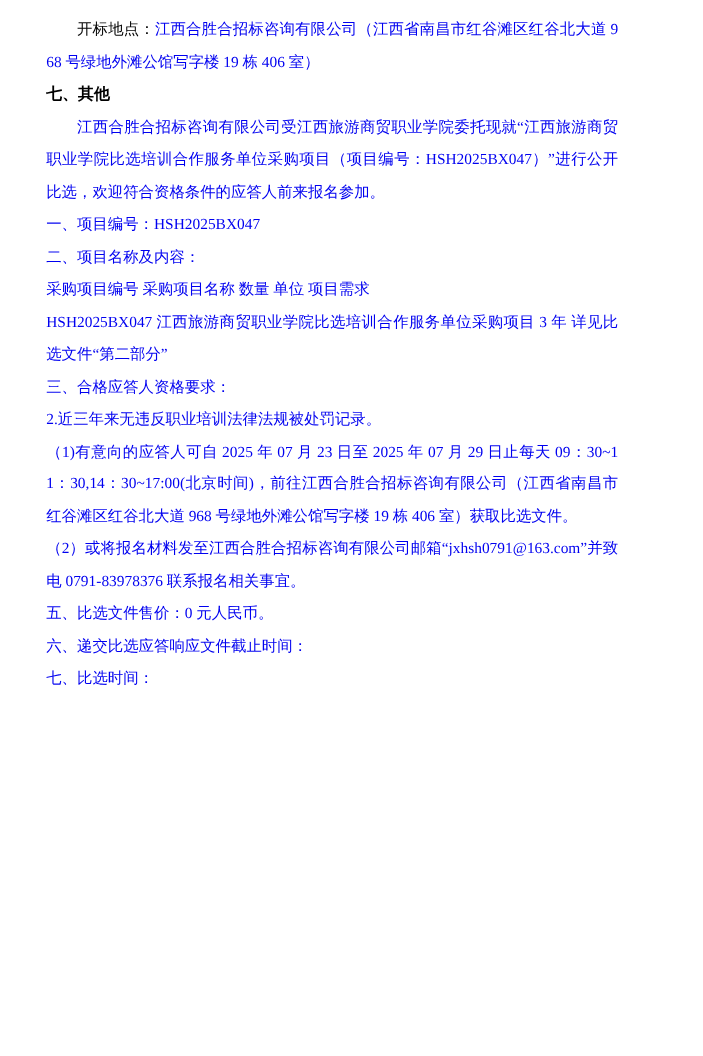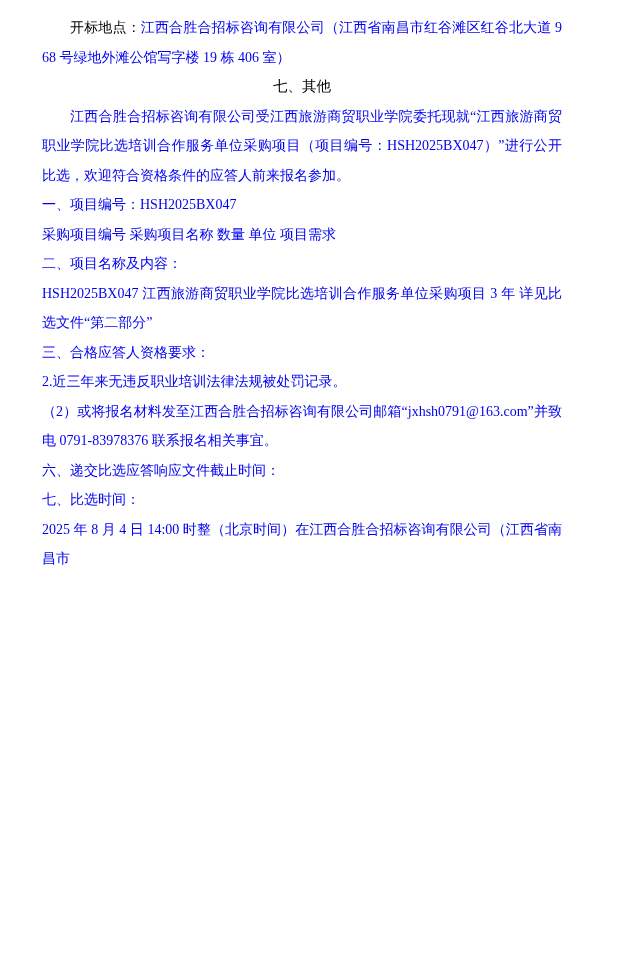--- a/index.html
+++ b/index.html
@@ -24,39 +24,40 @@
     padding: 0;
     line-height: 29.5px;
     text-align: justify;
     word-break: break-all;
     overflow-wrap: break-word;
   }
   .doc-body p.para.indent {
     text-indent: 2em;
   }
   .doc-body p.para.heading {
-    font-weight: normal;
-    text-align: center;
+    font-weight: bold;
+    text-align: left;
     font-size: 14.5px;
   }
   .run-black { color: var(--ink-black, #000000); }
   .run-blue  { color: var(--ink-blue, #0000f0); }
 </style>
 </head>
 <body>
 
 <div class="page">
   <div class="doc-body" id="doc-body">
       <p class="para indent"><span class="run-black">开标地点：</span><span class="run-blue">江西合胜合招标咨询有限公司（江西省南昌市红谷滩区红谷北大道 968 号绿地外滩公馆写字楼 19 栋 406 室）</span></p>
       <p class="para heading"><span class="run-black">七、其他</span></p>
       <p class="para indent"><span class="run-blue">江西合胜合招标咨询有限公司受江西旅游商贸职业学院委托现就“江西旅游商贸职业学院比选培训合作服务单位采购项目（项目编号：HSH2025BX047）”进行公开比选，欢迎符合资格条件的应答人前来报名参加。</span></p>
       <p class="para"><span class="run-blue">一、项目编号：HSH2025BX047</span></p>
+      <p class="para"><span class="run-blue">二、项目名称及内容：</span></p>
       <p class="para"><span class="run-blue">采购项目编号 采购项目名称 数量 单位 项目需求</span></p>
-      <p class="para"><span class="run-blue">二、项目名称及内容：</span></p>
       <p class="para"><span class="run-blue">HSH2025BX047 江西旅游商贸职业学院比选培训合作服务单位采购项目 3 年 详见比选文件“第二部分”</span></p>
       <p class="para"><span class="run-blue">三、合格应答人资格要求：</span></p>
       <p class="para"><span class="run-blue">2.近三年来无违反职业培训法律法规被处罚记录。</span></p>
+      <p class="para"><span class="run-blue">（1)有意向的应答人可自 2025 年 07 月 23 日至 2025 年 07 月 29 日止每天 09：30~11：30,14：30~17:00(北京时间)，前往江西合胜合招标咨询有限公司（江西省南昌市红谷滩区红谷北大道 968 号绿地外滩公馆写字楼 19 栋 406 室）获取比选文件。</span></p>
       <p class="para"><span class="run-blue">（2）或将报名材料发至江西合胜合招标咨询有限公司邮箱“jxhsh0791@163.com”并致电 0791-83978376 联系报名相关事宜。</span></p>
+      <p class="para"><span class="run-blue">五、比选文件售价：0 元人民币。</span></p>
       <p class="para"><span class="run-blue">六、递交比选应答响应文件截止时间：</span></p>
       <p class="para"><span class="run-blue">七、比选时间：</span></p>
-      <p class="para"><span class="run-blue">2025 年 8 月 4 日 14:00 时整（北京时间）在江西合胜合招标咨询有限公司（江西省南昌市</span></p>
     </div>
 </div>
 
 </body></html>

